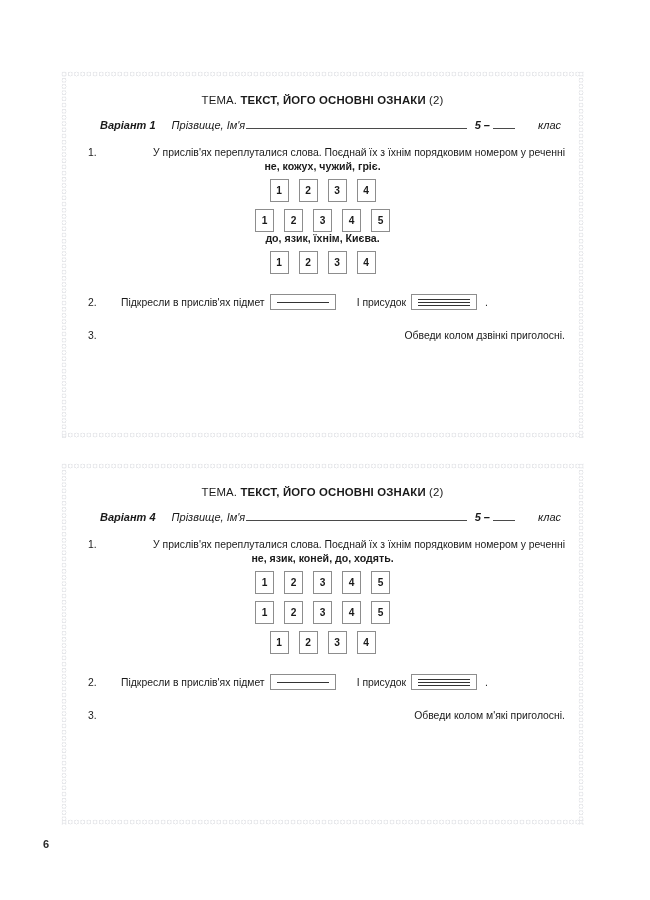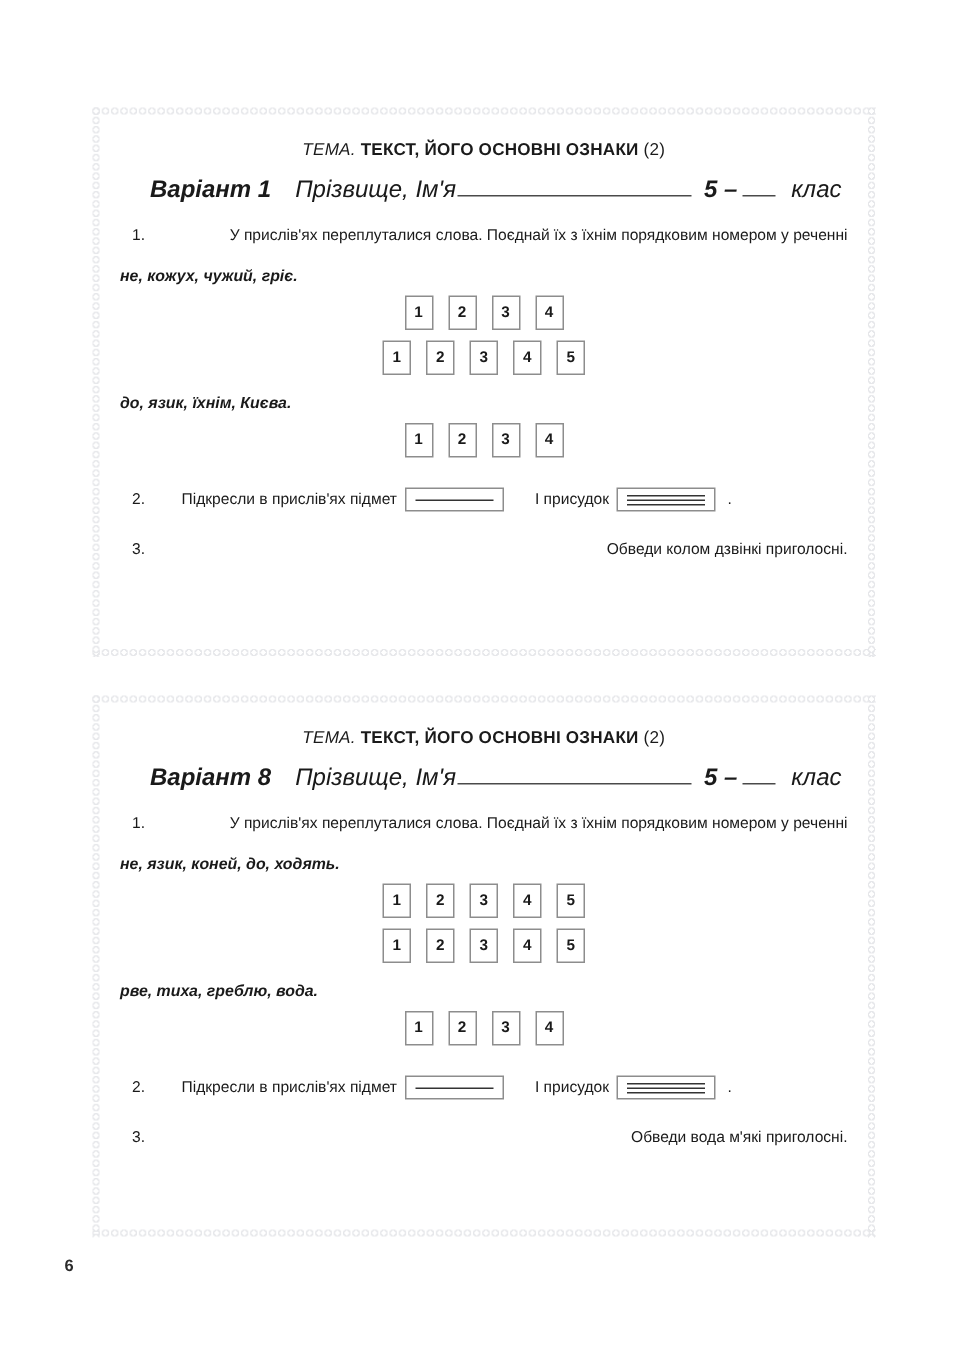--- a/index.html
+++ b/index.html
@@ -61,71 +61,70 @@
   #panel-2 { top: 464px; height: 360px; }
 
   
   .sheet-title {
     text-align: center;
     font-size: 11.4px;
     letter-spacing: 0.15px;
     margin: 6px 0 0 0;
     white-space: nowrap;
   }
-  .sheet-title .t-lead { font-weight: 400; font-style: italic; }
+  .sheet-title .t-lead { font-weight: 400; }
   .sheet-title .t-main { font-weight: 700; }
   .sheet-title .t-num  { font-weight: 400; }
 
   .id-row {
     display: flex;
     align-items: baseline;
     font-style: italic;
-    font-size: 16px;
+    font-size: 11px;
     margin-top: 12px;
     padding: 0 4px 0 20px;
     white-space: nowrap;
   }
   .id-variant { font-weight: 600; margin-right: 16px; }
   .id-label { margin-right: 1px; }
   .id-rule {
     flex: 1 1 auto;
     border-bottom: 1px solid #4a4a4a;
     height: 10px;
     margin: 0 8px 0 0;
   }
   .id-grade { font-weight: 600; }
   .id-blank {
     display: inline-block;
     width: 22px;
     border-bottom: 1px solid #4a4a4a;
     margin: 0 3px;
   }
-  .id-class { margin-left: 8px; font-style: italic; }
+  .id-class { margin-left: 20px; font-style: italic; }
 
   
   .task {
     display: flex;
     align-items: baseline;
     font-size: 10.4px;
     line-height: 1.45;
     margin-top: 14px;
     padding-left: 8px;
   }
   .task-num {
     width: 17px;
     flex: 0 0 17px;
     text-align: left;
   }
   .task-body { flex: 1 1 auto; text-align: right; }
 
   .phrase {
+    text-align: center;
     font-weight: 700;
     font-size: 10.6px;
-    margin-top: 13px;
-    font-style: italic;
   }
   .boxrow {
     display: flex;
     justify-content: center;
     gap: 10px;
     margin-top: 7px;
   }
   .numbox {
     width: 19px;
     height: 23px;
@@ -270,21 +269,21 @@
       <div class="edge edge-right"></div>
     </div>
 
     <h1 class="sheet-title">
       <span class="t-lead">ТЕМА.</span>
       <span class="t-main">ТЕКСТ, ЙОГО ОСНОВНІ ОЗНАКИ</span>
       <span class="t-num">(2)</span>
     </h1>
 
     <div class="id-row">
-      <span class="id-variant">Варіант 8</span>
+      <span class="id-variant">Варіант 4</span>
       <span class="id-label">Прізвище, Ім'я</span>
       <span class="id-rule"></span>
       <span class="id-grade">5 –</span>
       <span class="id-blank"></span>
       <span class="id-class">клас</span>
     </div>
 
     <div class="task">
       <span class="task-num">1.</span>
       <span class="task-body">У прислів'ях переплуталися слова. Поєднай їх з їхнім порядковим номером у реченні</span>
@@ -300,21 +299,20 @@
     </div>
 
     <div class="boxrow">
       <span class="numbox">1</span>
       <span class="numbox">2</span>
       <span class="numbox">3</span>
       <span class="numbox">4</span>
       <span class="numbox">5</span>
     </div>
 
-    <div class="phrase">рве, тиха, греблю, вода.</div>
     <div class="boxrow">
       <span class="numbox">1</span>
       <span class="numbox">2</span>
       <span class="numbox">3</span>
       <span class="numbox">4</span>
     </div>
 
     <div class="task-underline">
       <span class="task-num">2.</span>
       <span class="ul-text">Підкресли в прислів'ях  підмет</span>
@@ -325,18 +323,18 @@
       <span class="marker-box double">
         <span class="bar"></span>
         <span class="bar"></span>
         <span class="bar"></span>
       </span>
       <span class="period">.</span>
     </div>
 
     <div class="task task-3">
       <span class="task-num">3.</span>
-      <span class="task-body">Обведи вода м'які приголосні.</span>
+      <span class="task-body">Обведи колом м'які приголосні.</span>
     </div>
   </section>
 
   <div class="page-number">6</div>
 </div>
 
 </body></html>

